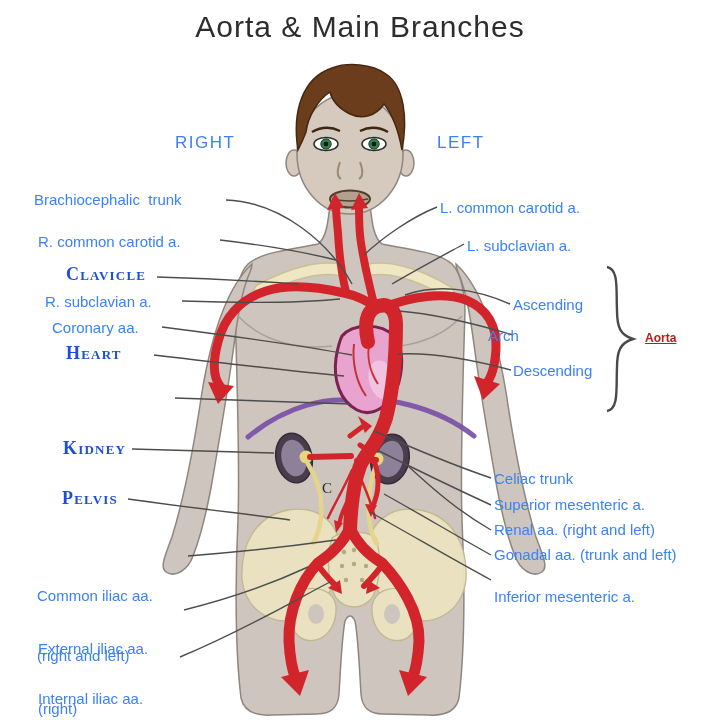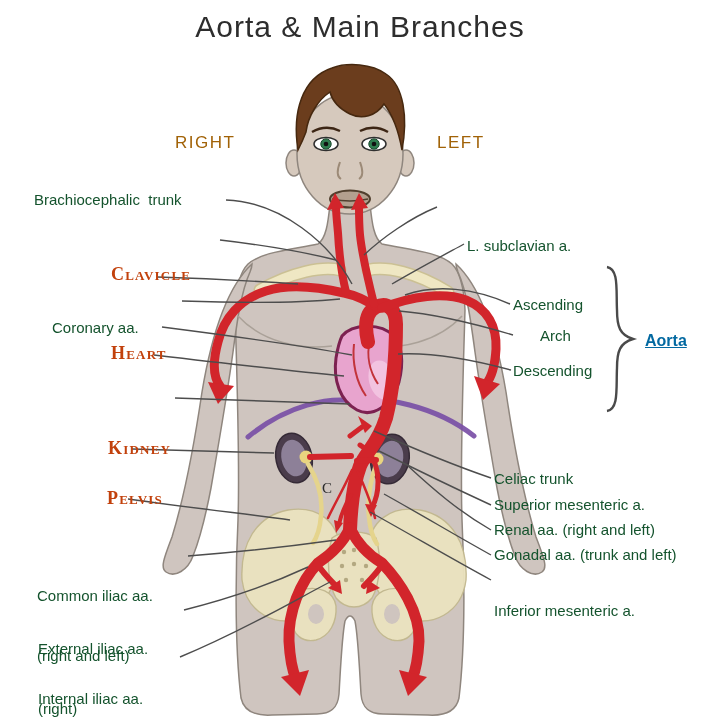--- a/index.html
+++ b/index.html
@@ -1,26 +1,26 @@
 <!DOCTYPE html>
 <html><head>
 <meta charset="utf-8">
 <style>
   html,body{margin:0;padding:0;background:#fff;}
   .stage{position:relative;width:720px;height:720px;background:#ffffff;overflow:hidden;
          font-family:"Liberation Sans",sans-serif;color:#3c3c3c;}
   .figure-svg{position:absolute;left:0;top:0;width:720px;height:720px;}
   .title{position:absolute;top:10px;left:0;width:100%;text-align:center;
          font-size:30px;font-weight:500;letter-spacing:1px;color:#2d2d2d;}
-  .side-marker{position:absolute;font-size:17px;font-weight:500;letter-spacing:1.5px;color:#a16207;}
-  .lbl{position:absolute;font-size:15px;line-height:1.35;color:#14532d;white-space:pre;}
+  .side-marker{position:absolute;font-size:17px;font-weight:500;letter-spacing:1.5px;color:#3b82f6;}
+  .lbl{position:absolute;font-size:15px;line-height:1.35;color:#3b82f6;white-space:pre;}
   .lbl .line{display:block;}
   .serif{font-family:"Liberation Serif","DejaVu Serif",serif;font-variant:small-caps;
-         font-size:18px;font-weight:600;letter-spacing:1.2px;color:#c2410c;margin-left:45px;}
-  .bold{font-weight:700;font-size:16px;color:#0369a1;text-decoration:underline;}
+         font-size:18px;font-weight:600;letter-spacing:1.2px;color:#1d4ed8;}
+  .bold{font-weight:700;font-size:12px;color:#b91c1c;text-decoration:underline;}
   .watermark{position:absolute;font-family:"Liberation Serif",serif;font-size:15px;color:#2a2a2a;}
 </style>
 </head>
 <body>
 
 <div class="stage">
 
   <svg class="figure-svg" viewBox="0 0 720 720">
 
     <g>
@@ -182,44 +182,47 @@
 
     <path d="M607,267 C619,269 616,290 617,310 C617,327 620,335 633,339 C620,343 617,351 617,368
              C616,388 619,409 607,411" fill="none" stroke="#4a4a4a" stroke-width="2.4"></path>
   </svg>
 
   <div class="title">Aorta &amp; Main Branches</div>
   <div class="side-marker" style="left:175px;top:133px">RIGHT</div>
   <div class="side-marker" style="left:437px;top:133px">LEFT</div>
 
   <div class="lbl" style="left:34px;top:190px">Brachiocephalic  trunk</div>
+  <div class="lbl" style="left:38px;top:232px">R. common carotid a.</div>
   <div class="lbl serif" style="left:66px;top:262px">Clavicle</div>
+  <div class="lbl" style="left:45px;top:292px">R. subclavian a.</div>
   <div class="lbl" style="left:52px;top:318px">Coronary aa.</div>
   <div class="lbl serif" style="left:66px;top:341px">Heart</div>
   <div class="lbl serif" style="left:63px;top:436px">Kidney</div>
   <div class="lbl serif" style="left:62px;top:486px">Pelvis</div>
 
   <div class="lbl" style="left:37px;top:545px">
     <span class="line">Common iliac aa.</span>
     <span class="line">(right and left)</span>
   </div>
   <div class="lbl" style="left:38px;top:598px">
     <span class="line">External iliac aa.</span>
     <span class="line">(right)</span>
   </div>
   <div class="lbl" style="left:38px;top:648px">
     <span class="line">Internal iliac aa.</span>
     
   </div>
 
+  <div class="lbl" style="left:440px;top:198px">L. common carotid a.</div>
   <div class="lbl" style="left:467px;top:236px">L. subclavian a.</div>
   <div class="lbl" style="left:513px;top:295px">Ascending</div>
-  <div class="lbl" style="left:540px;top:326px">Arch</div>
+  <div class="lbl" style="left:488px;top:326px">Arch</div>
   <div class="lbl" style="left:513px;top:361px">Descending</div>
   <div class="lbl bold" style="left:645px;top:330px">Aorta</div>
   <div class="lbl" style="left:494px;top:469px">Celiac trunk</div>
   <div class="lbl" style="left:494px;top:495px">Superior mesenteric a.</div>
   <div class="lbl" style="left:494px;top:520px">Renal aa. (right and left)</div>
   <div class="lbl" style="left:494px;top:545px">Gonadal aa. (trunk and left)</div>
-  <div class="lbl" style="left:494px;top:601px">Inferior mesenteric a.</div>
+  <div class="lbl" style="left:494px;top:587px">Inferior mesenteric a.</div>
 
   <div class="watermark" style="left:322px;top:480px">C</div>
 </div>
 
 </body></html>

